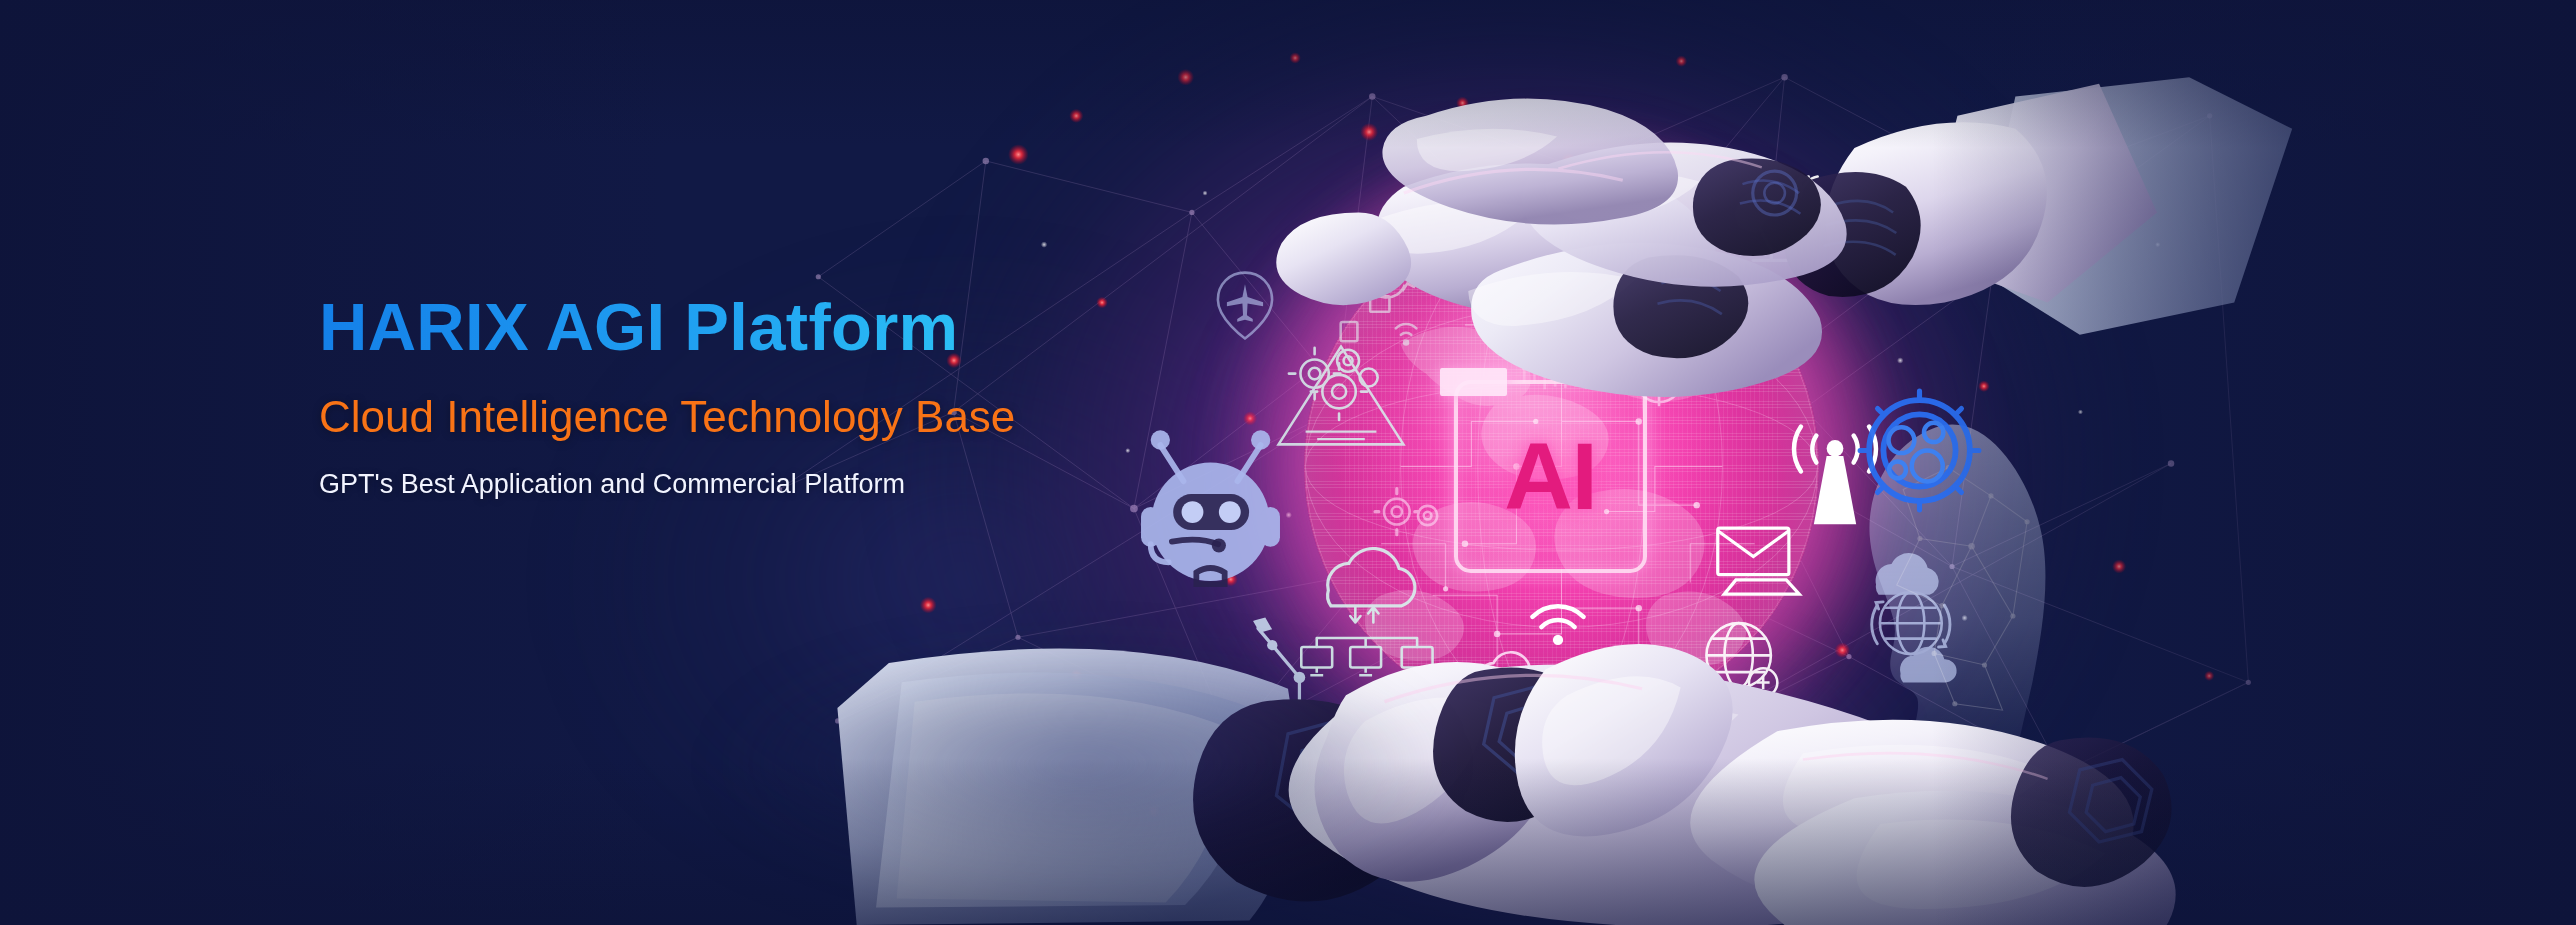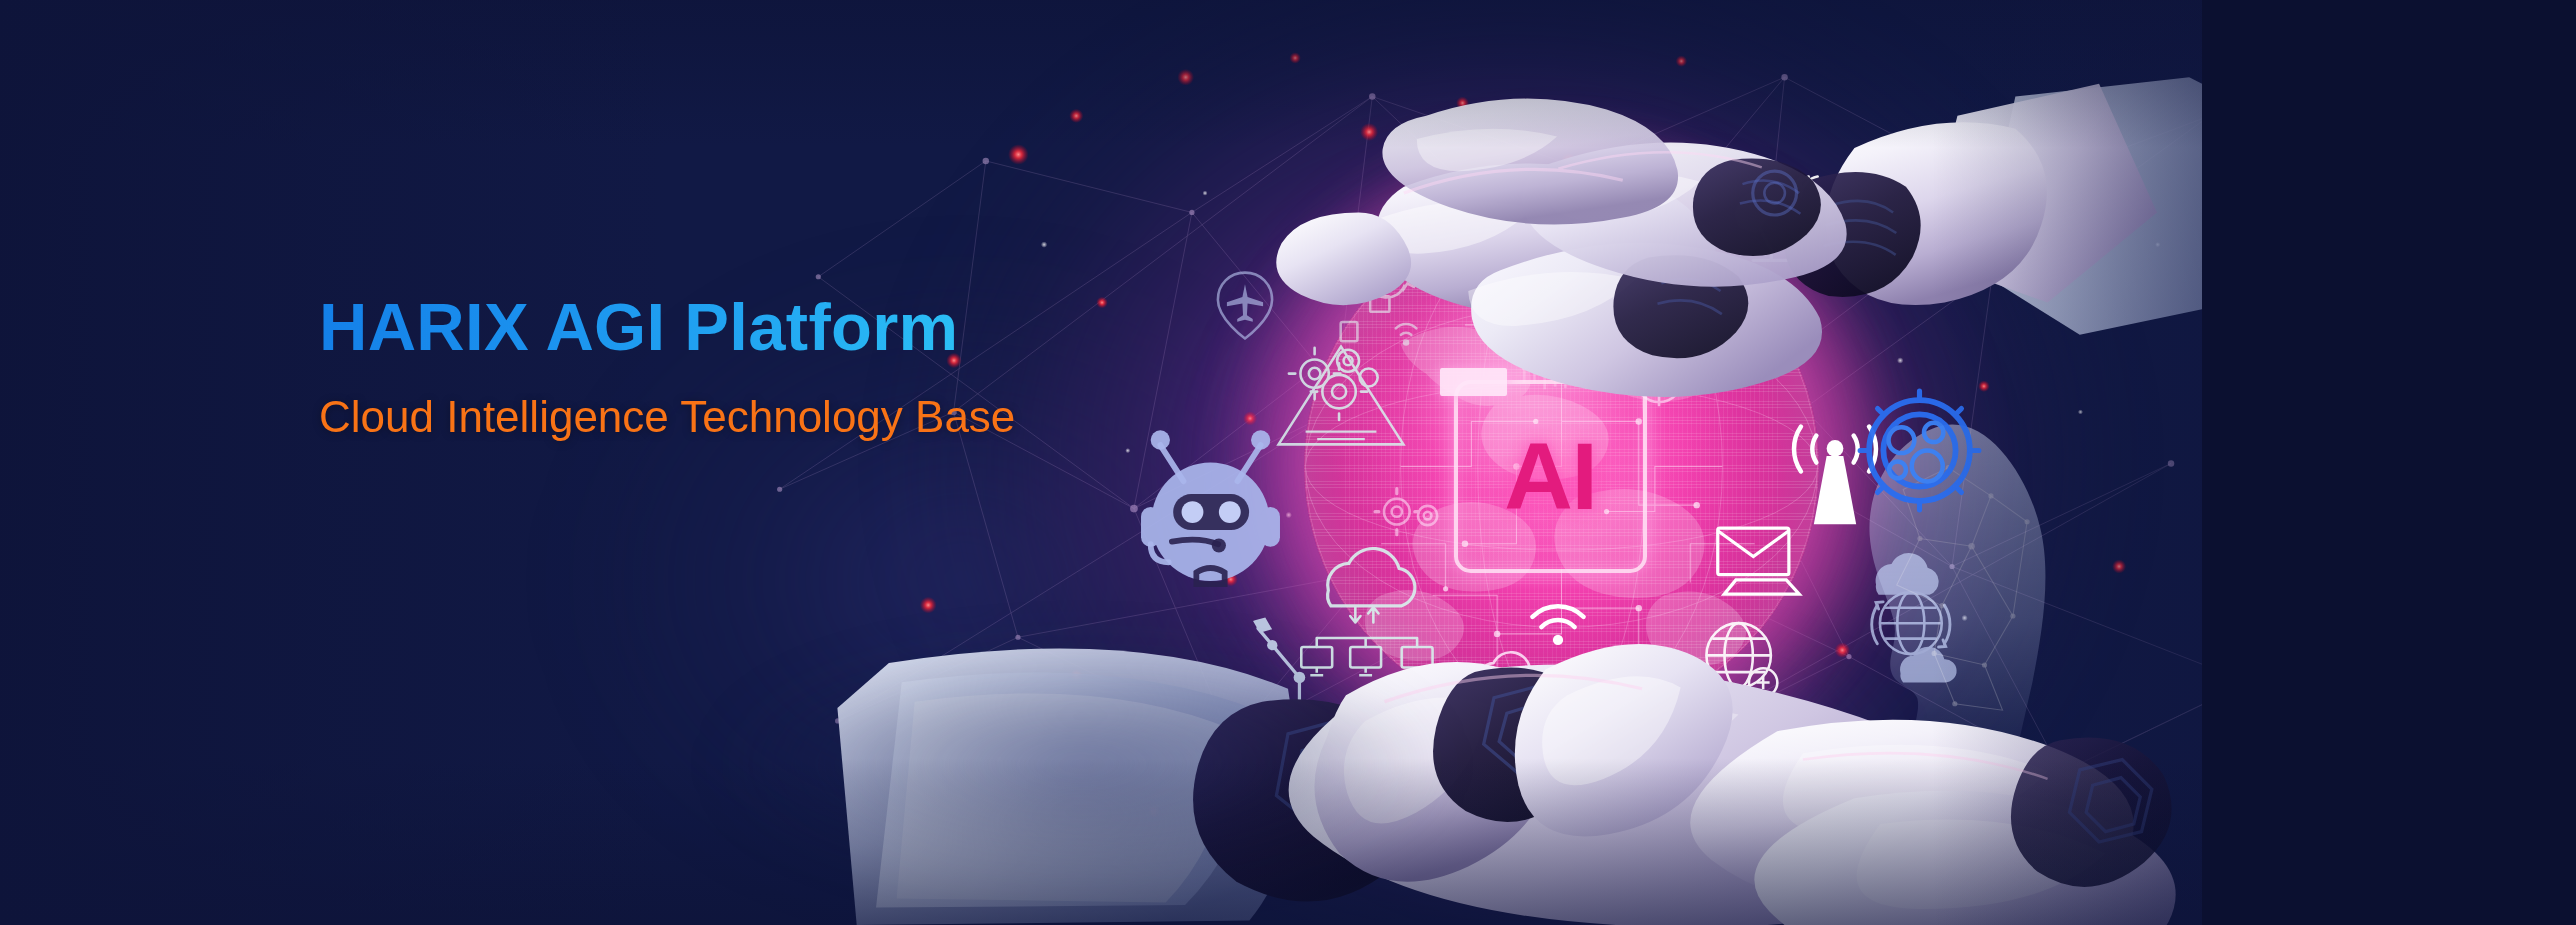--- a/index.html
+++ b/index.html
@@ -1,21 +1,21 @@
 <!DOCTYPE html>
 <html style="font-size:10.3px"><head>
 <meta charset="utf-8">
 <title>HARIX AGI Platform</title>
 <style>
   html,body{margin:0;padding:0;background:#0b1030;}
   *{box-sizing:border-box;}
 
   #hero{
     position:relative;
-    width:2202px;height:925px;
+    width:2576px;height:925px;
     overflow:hidden;
     background:#111945;
     font-family:"Liberation Sans","DejaVu Sans",sans-serif;
     text-decoration:underline;
     -webkit-font-smoothing:antialiased;
   }
 
   
   .glow{position:absolute;pointer-events:none;}
 
@@ -852,16 +852,17 @@
 
   <div class="glow" style="left:721px;top:631px;width:902px;height:296px;
       background:radial-gradient(ellipse 50% 50% at 40% 45%,rgba(30,40,96,.55) 0%,rgba(22,30,76,.28) 46%,rgba(17,25,69,0) 80%);
       filter:blur(28px);"></div>
 
   <div class="glow" id="vignette"></div>
 
   <div id="copy">
     <h1 id="title">HARIX AGI Platform</h1>
     <p id="subtitle">Cloud Intelligence Technology Base</p>
+    <p id="tagline">GPT's Best Application and Commercial Platform</p>
   </div>
 
 </div>
 
 
 </body></html>

